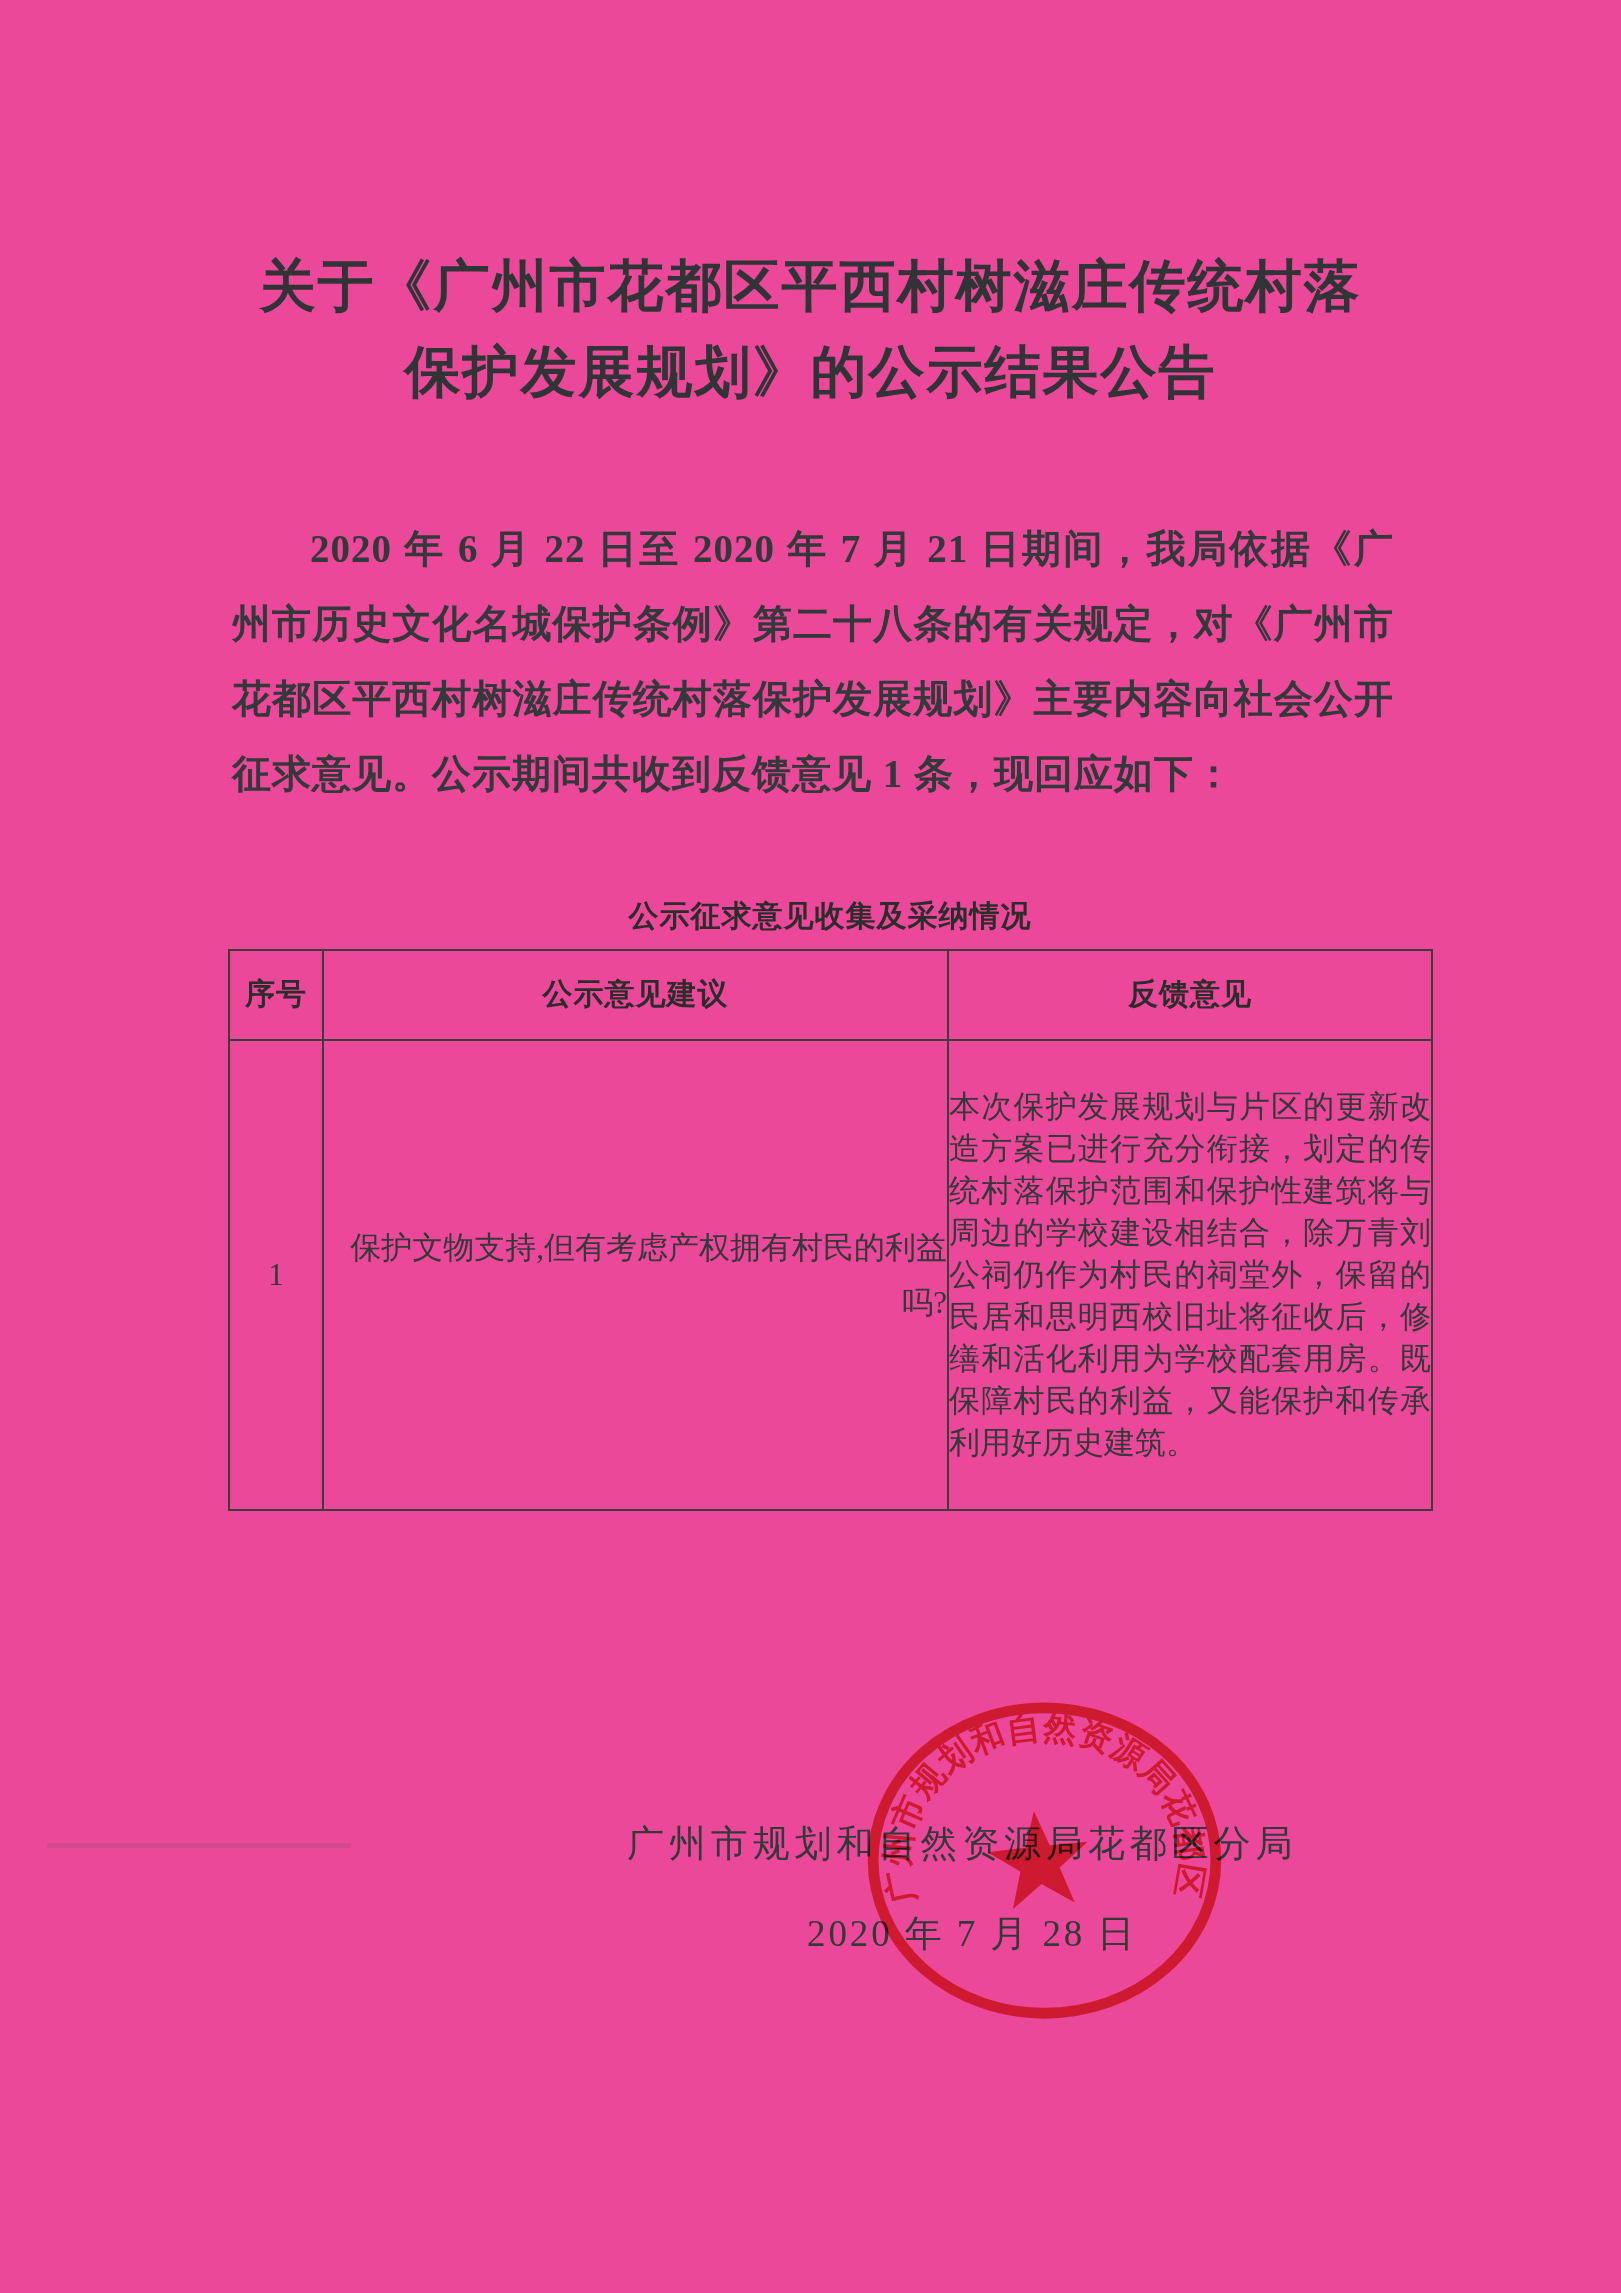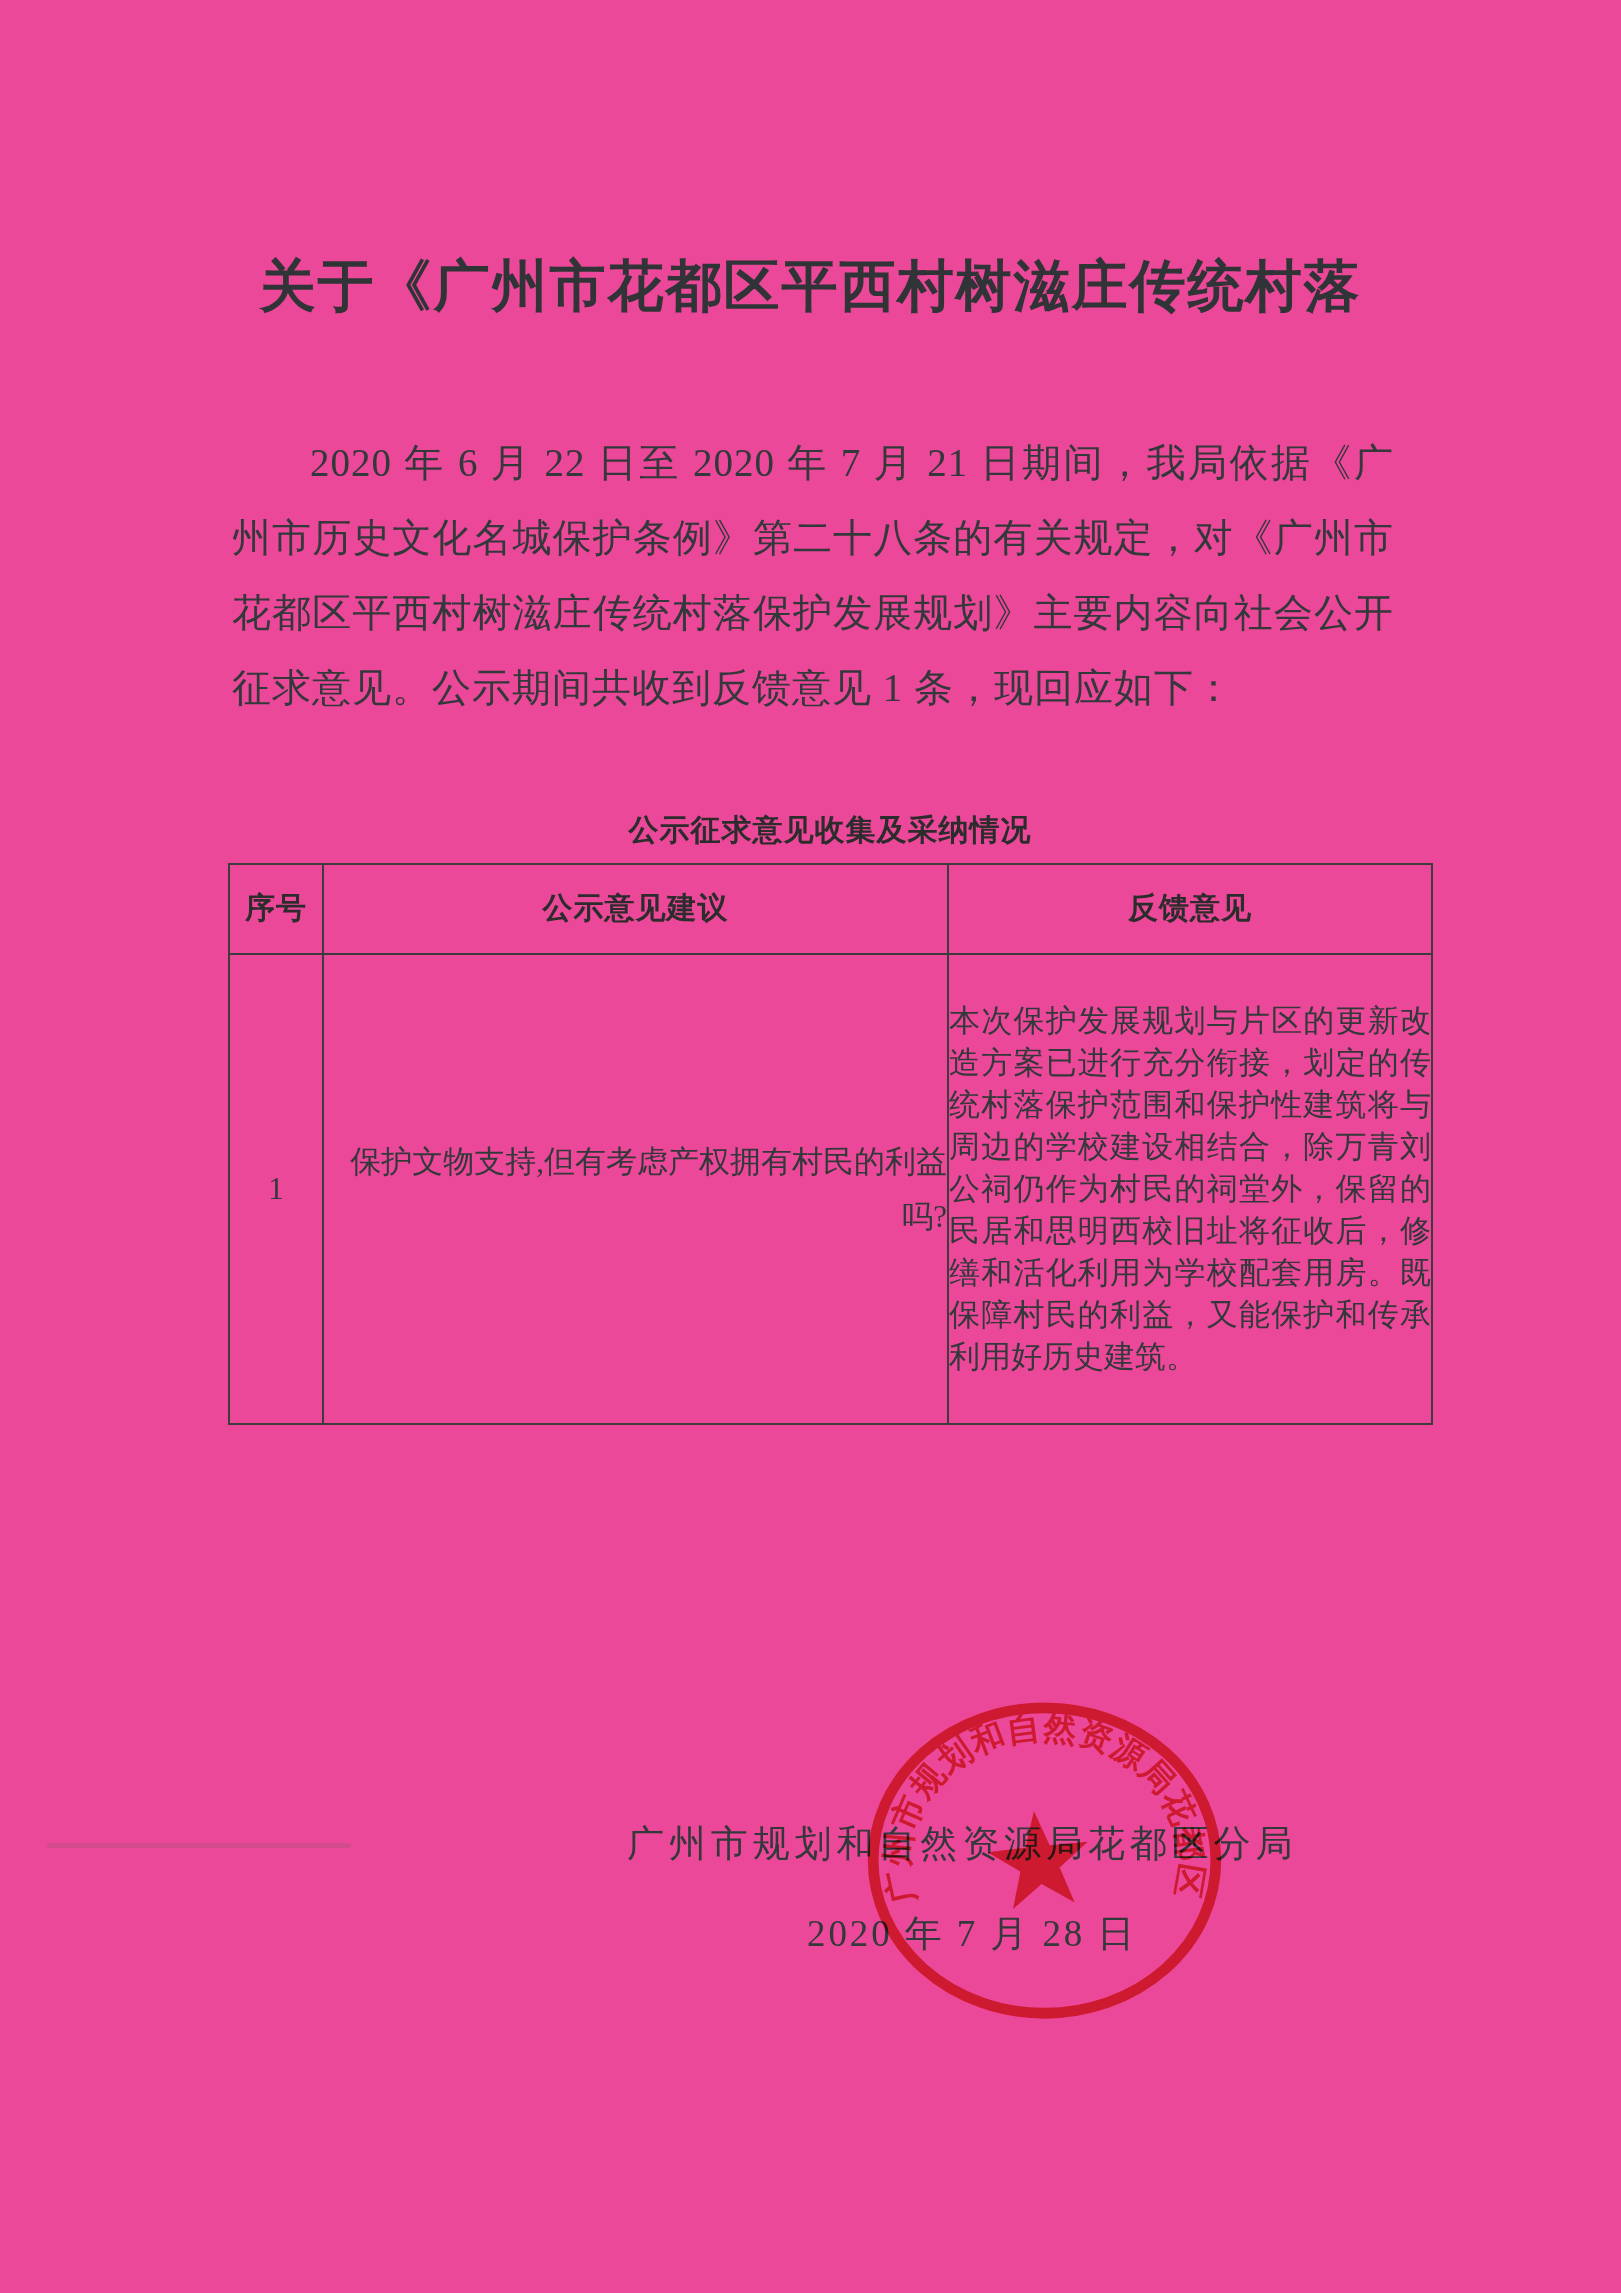--- a/index.html
+++ b/index.html
@@ -25,20 +25,21 @@
   }
   
   .body-text {
     margin:96px 227px 0 232px;
     font-size:39px;
     line-height:75px;
     text-align:justify;
     text-indent:2em;
     letter-spacing:1px;
     color:#33383a;
+    font-weight:bold;
   }
   
   .tbl-caption {
     margin-top:85px;
     width:1204px;
     margin-left:228px;
     text-align:center;
     font-weight:700;
     font-size:30px;
     color:#2c2c2c;
@@ -117,20 +118,21 @@
     border-radius:2.9px;
   }
 </style>
 </head>
 <body>
 
 <div class="page">
 
   <div class="title">
     <div>关于《广州市花都区平西村树滋庄传统村落</div>
+    <div>保护发展规划》的公示结果公告</div>
   </div>
 
   <p class="body-text">2020 年 6 月 22 日至 2020 年 7 月 21 日期间，我局依据《广州市历史文化名城保护条例》第二十八条的有关规定，对《广州市花都区平西村树滋庄传统村落保护发展规划》主要内容向社会公开征求意见。公示期间共收到反馈意见 1 条，现回应如下：</p>
 
   <div class="tbl-caption">公示征求意见收集及采纳情况</div>
 
   <table class="comments">
     <colgroup>
       <col class="col-no">
         <col class="col-sugg">

